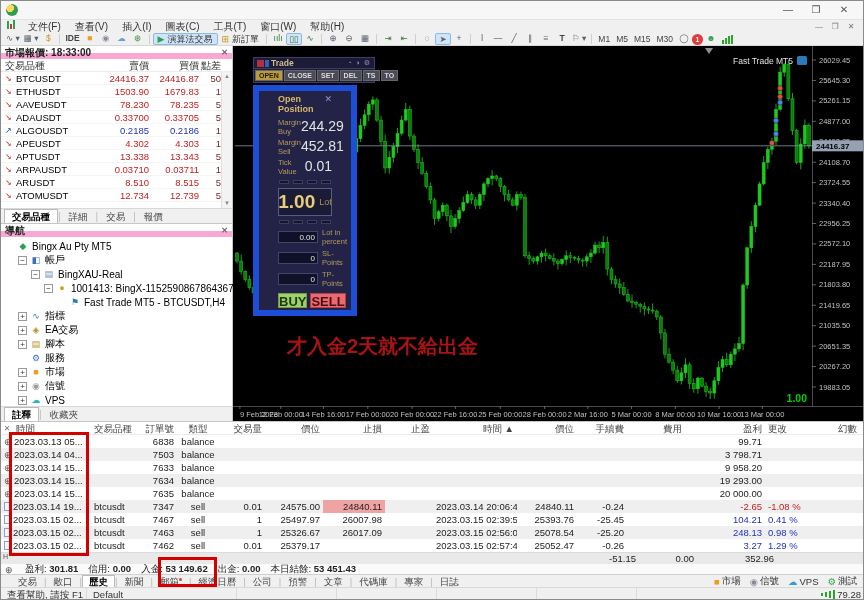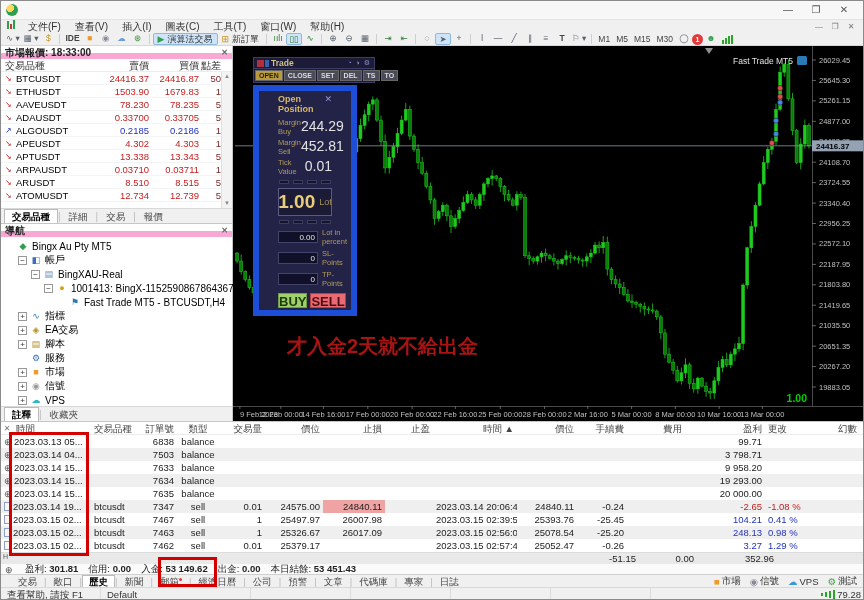--- a/index.html
+++ b/index.html
@@ -1068,21 +1068,21 @@
           <span>VPS</span>
         </span>
         <span class="rti">
           <span style="color: rgb(58, 165, 58);">⚙</span>
           <span>測試</span>
         </span>
       </span>
     </div>
 
   <div id="statusbar">
-    <span class="sc" style="width:100px">查看幫助, 請按 F1</span>
+    <span class="sc" style="width:86px">查看幫助, 請按 F1</span>
     <span class="sc" style="width:150px">Default</span>
     <span class="sc" style="width:100px"></span>
     <span class="sc" style="width:100px"></span>
     <span class="sc" style="width:100px"></span>
     <span class="sc" style="width:100px"></span>
     <span id="sb-conn">
       <i style="height:3px"></i>
         <i style="height:5px"></i>
         <i style="height:7px"></i>
         <i style="height:9px"></i>

